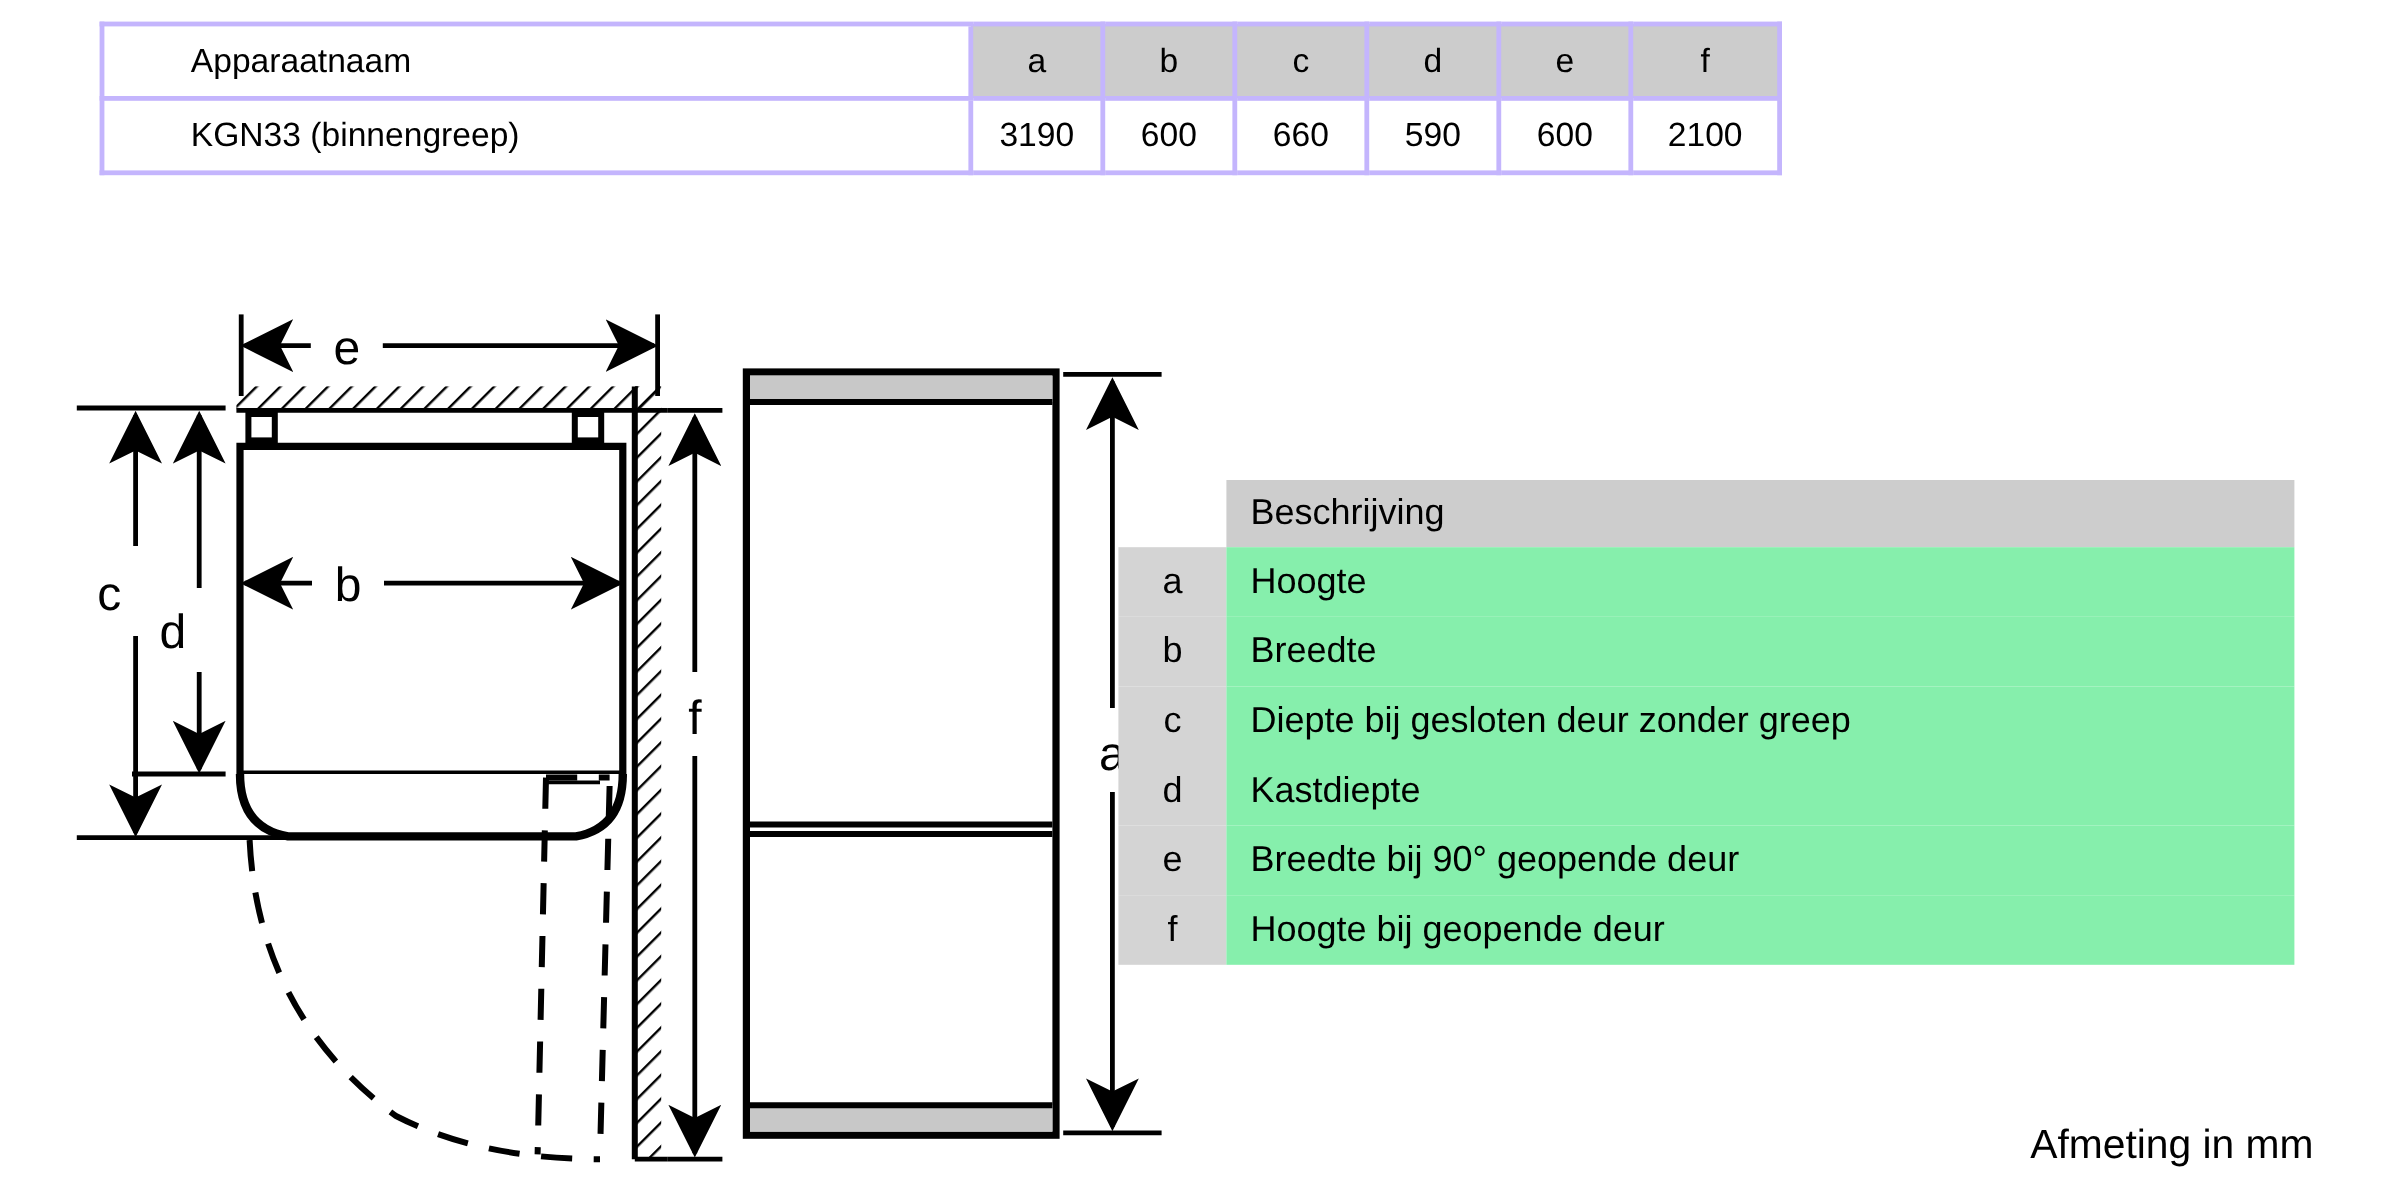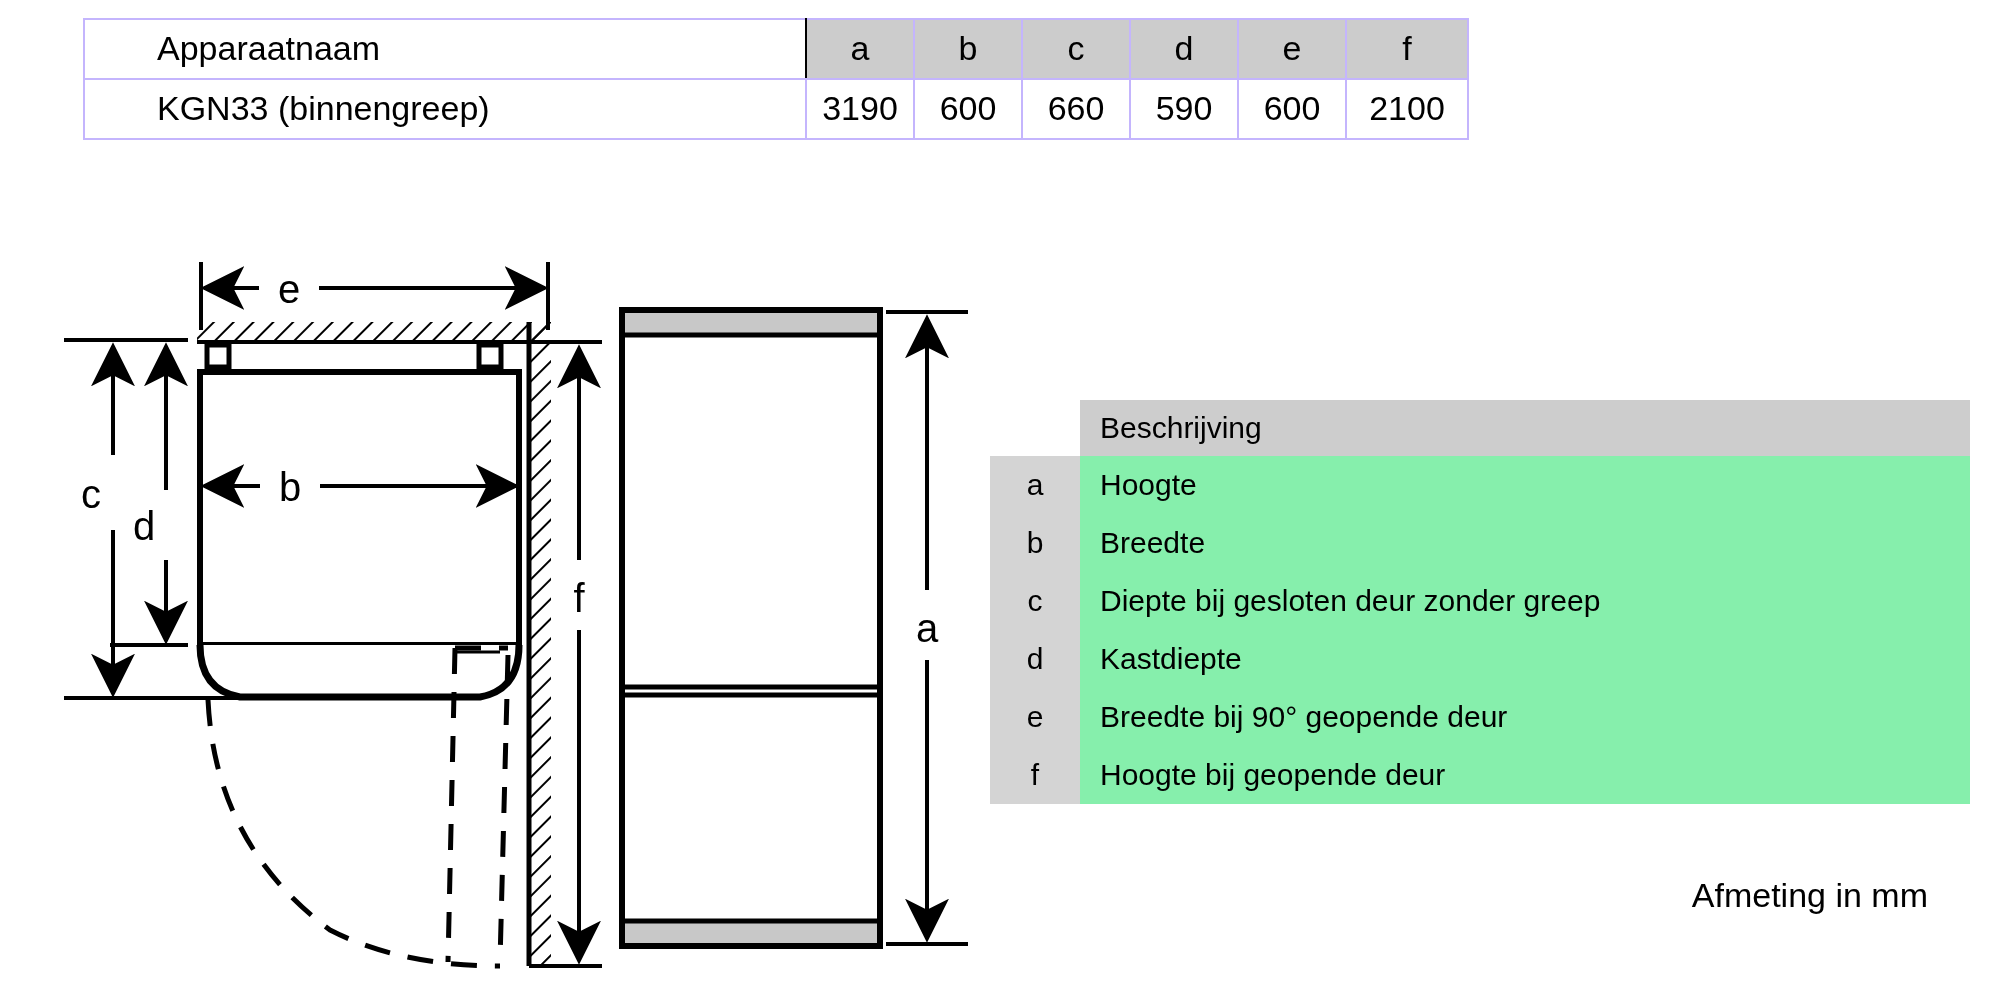--- a/index.html
+++ b/index.html
@@ -20,23 +20,23 @@
   
   #spec-table {
     position: absolute;
     left: 83px;
     top: 18px;
     border-collapse: collapse;
     table-layout: fixed;
   }
   #spec-table th,
   #spec-table td {
-    border: 2px solid #c4b5fd;
+    border: 4px solid #c4b5fd;
     font-weight: normal;
-    font-size: 34px;
+    font-size: 28px;
     line-height: 1.1;
     padding: 0;
     height: 58px;
     text-align: center;
     vertical-align: middle;
     background: #ffffff;
   }
   #spec-table .name-col {
     width: 648px;
     text-align: left;
@@ -52,21 +52,21 @@
     background: #cccccc;
   }
   #spec-table thead .name-col {
     background: #ffffff;
     border-right: 2px solid #000000;
   }
 
   
   #legend {
     position: absolute;
-    left: 990px;
+    left: 932px;
     top: 400px;
     width: 980px;
     font-size: 30px;
   }
   #legend .legend-row {
     display: flex;
     align-items: center;
     height: 58px;
   }
   #legend .legend-head {
@@ -95,21 +95,21 @@
     box-sizing: border-box;
   }
   #legend .legend-head .desc-cell {
     background: #cdcdcd;
   }
 
   
   #unit-note {
     position: absolute;
     right: 72px;
-    top: 876px;
+    top: 935px;
     font-size: 34px;
     white-space: nowrap;
   }
 
   
   #drawing {
     position: absolute;
     left: 0;
     top: 0;
     width: 2000px;

